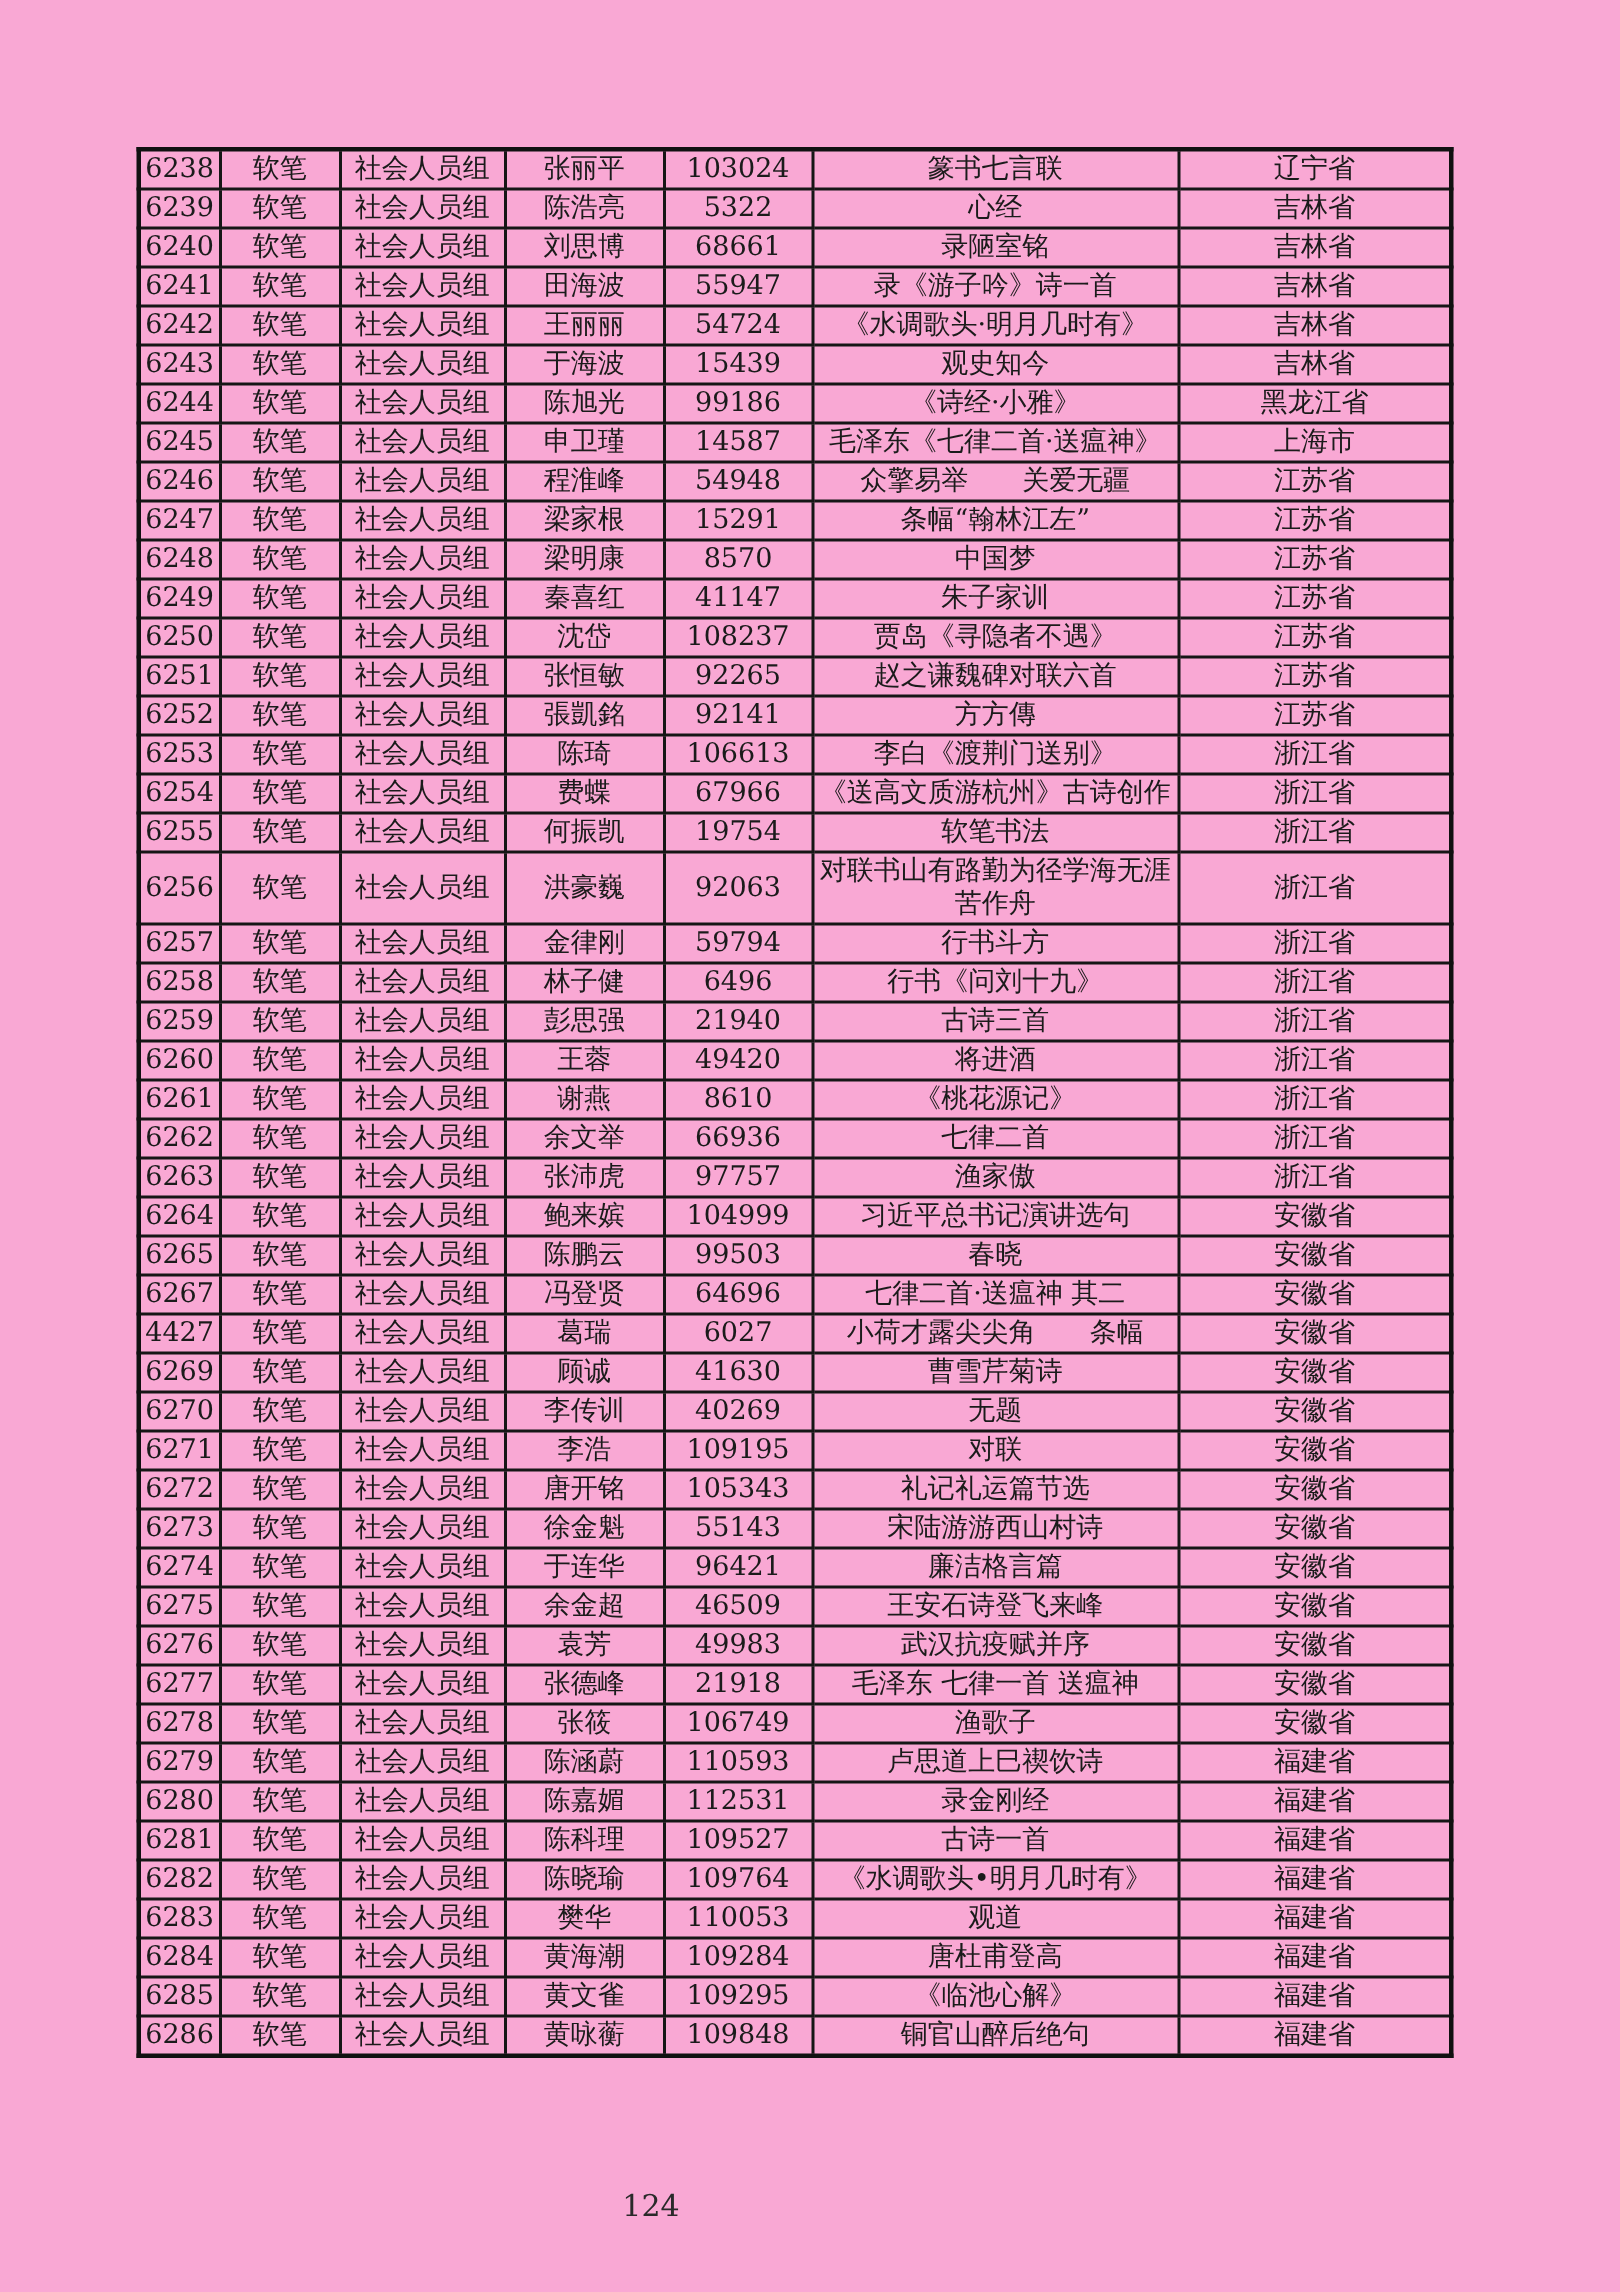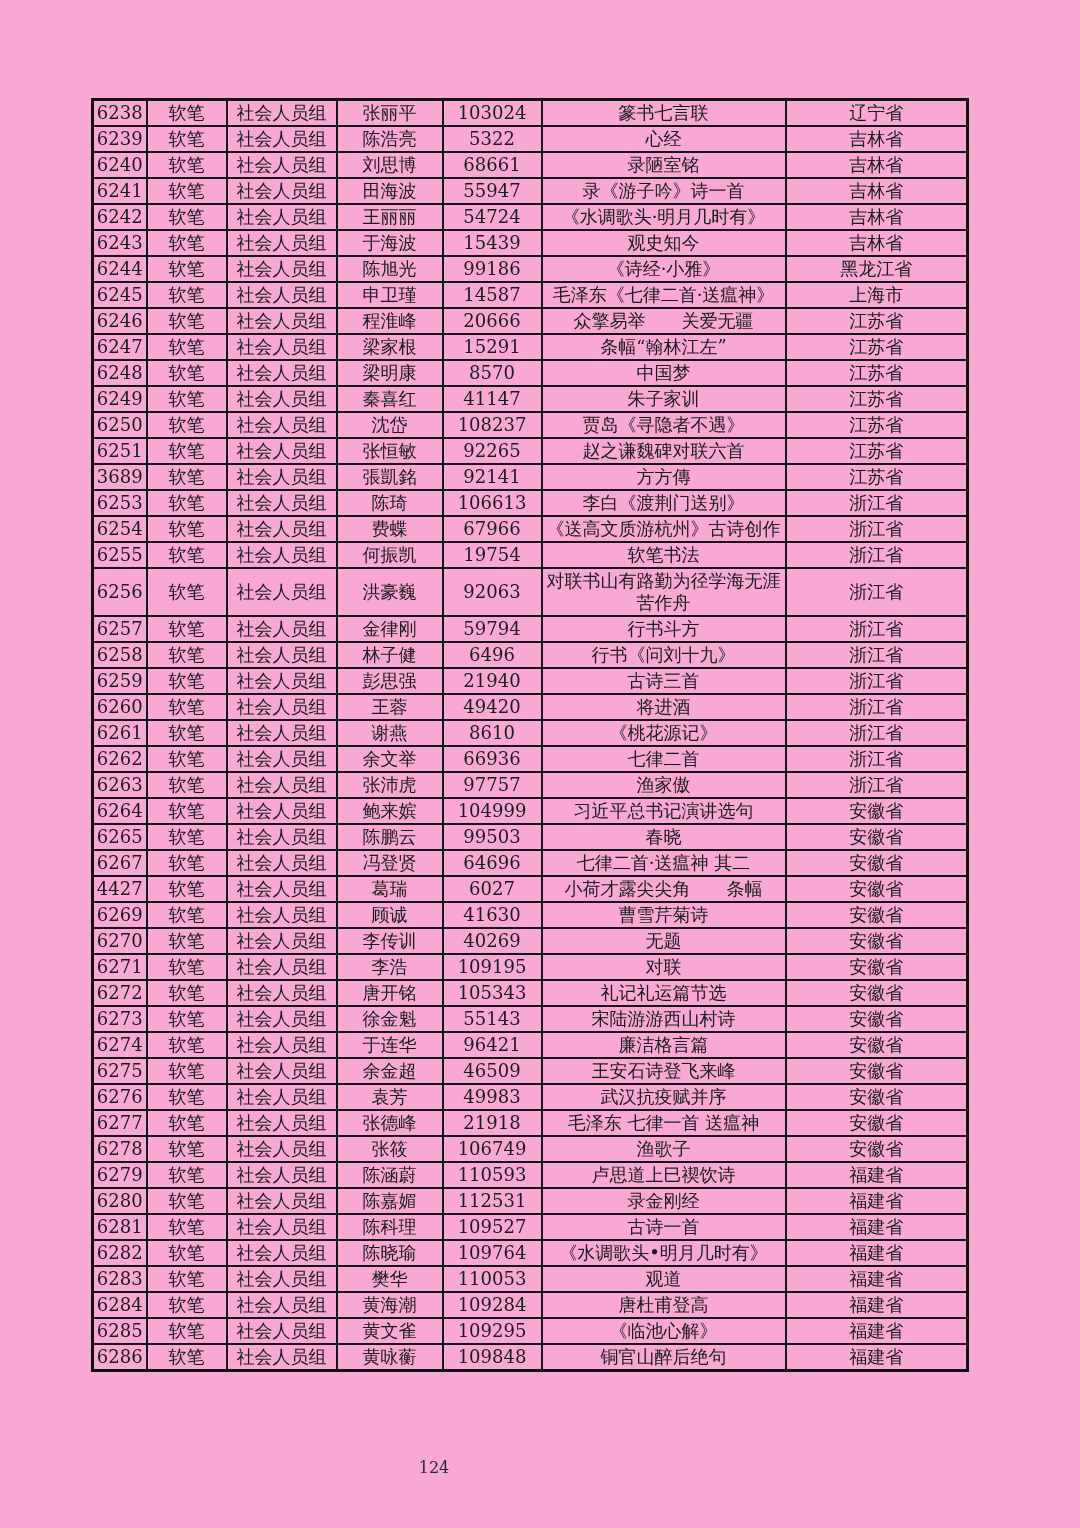--- a/index.html
+++ b/index.html
@@ -45,21 +45,21 @@
   td.col-title   {
     text-align: left;
     padding: 1px 24px 1px 5px;
   }
   .pageno {
     position: absolute;
     top: 1458px;
     left: 0;
     width: 868px;
     text-align: center;
-    font-size: 16px;
+    font-size: 20px;
     color: #2a2a2a;
   }
 </style>
 </head>
 <body>
 
 <div class="page">
 
   <table class="entries">
     <colgroup>
@@ -142,21 +142,21 @@
           <td class="col-name">申卫瑾</td>
           <td class="col-no">14587</td>
           <td class="col-title">毛泽东《七律二首·送瘟神》</td>
           <td class="col-province">上海市</td>
         </tr>
         <tr>
           <td class="col-id">6246</td>
           <td class="col-pen">软笔</td>
           <td class="col-group">社会人员组</td>
           <td class="col-name">程淮峰</td>
-          <td class="col-no">20666</td>
+          <td class="col-no">54948</td>
           <td class="col-title">众擎易举　　关爱无疆</td>
           <td class="col-province">江苏省</td>
         </tr>
         <tr>
           <td class="col-id">6247</td>
           <td class="col-pen">软笔</td>
           <td class="col-group">社会人员组</td>
           <td class="col-name">梁家根</td>
           <td class="col-no">15291</td>
           <td class="col-title">条幅“翰林江左”</td>
@@ -192,21 +192,21 @@
         <tr>
           <td class="col-id">6251</td>
           <td class="col-pen">软笔</td>
           <td class="col-group">社会人员组</td>
           <td class="col-name">张恒敏</td>
           <td class="col-no">92265</td>
           <td class="col-title">赵之谦魏碑对联六首</td>
           <td class="col-province">江苏省</td>
         </tr>
         <tr>
-          <td class="col-id">3689</td>
+          <td class="col-id">6252</td>
           <td class="col-pen">软笔</td>
           <td class="col-group">社会人员组</td>
           <td class="col-name">張凱銘</td>
           <td class="col-no">92141</td>
           <td class="col-title">方方傳</td>
           <td class="col-province">江苏省</td>
         </tr>
         <tr>
           <td class="col-id">6253</td>
           <td class="col-pen">软笔</td>

